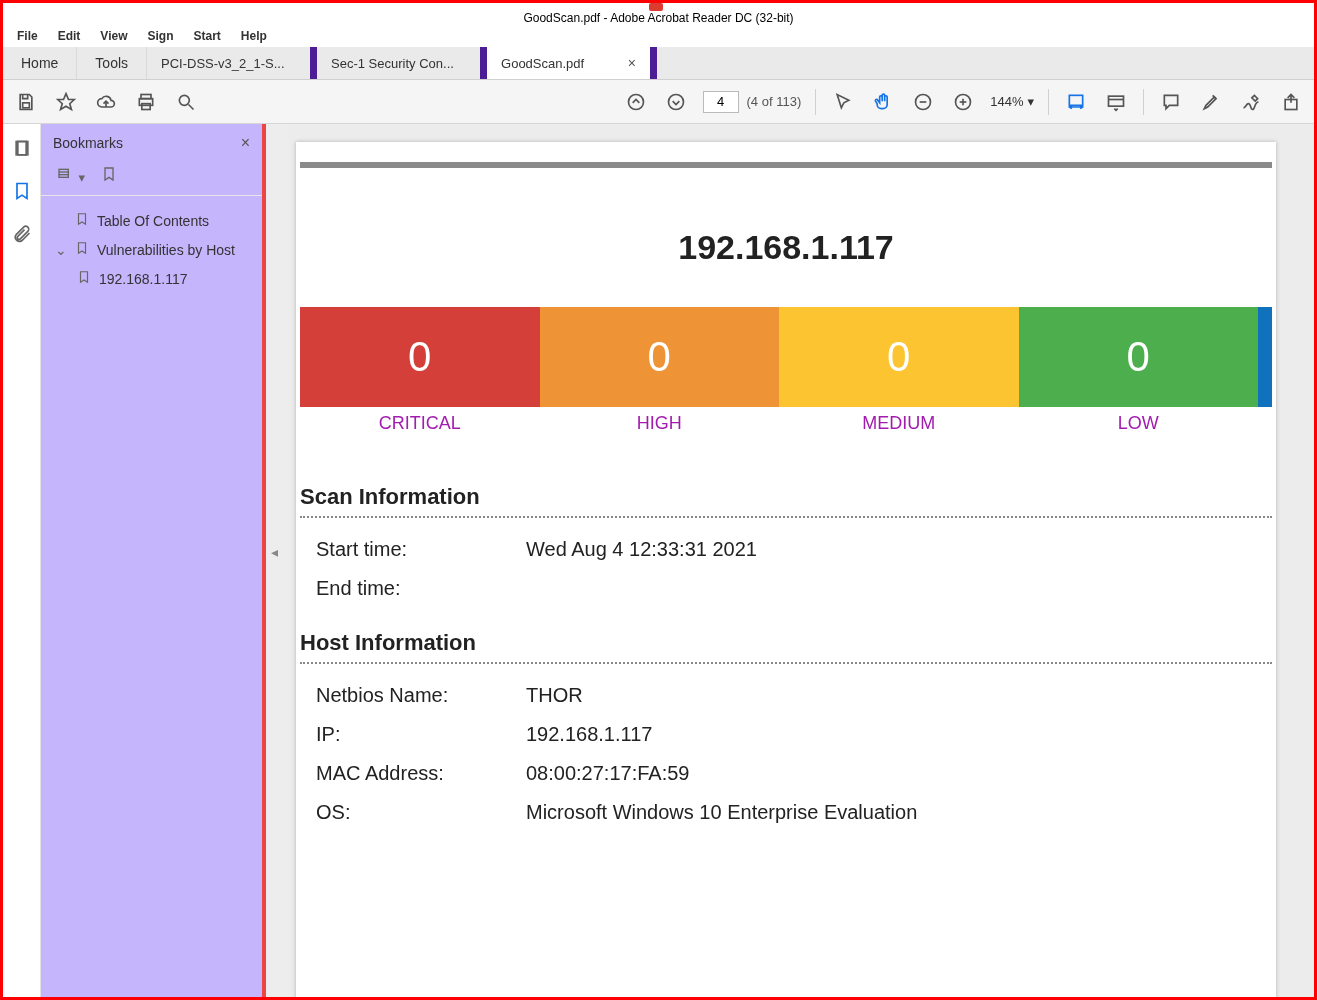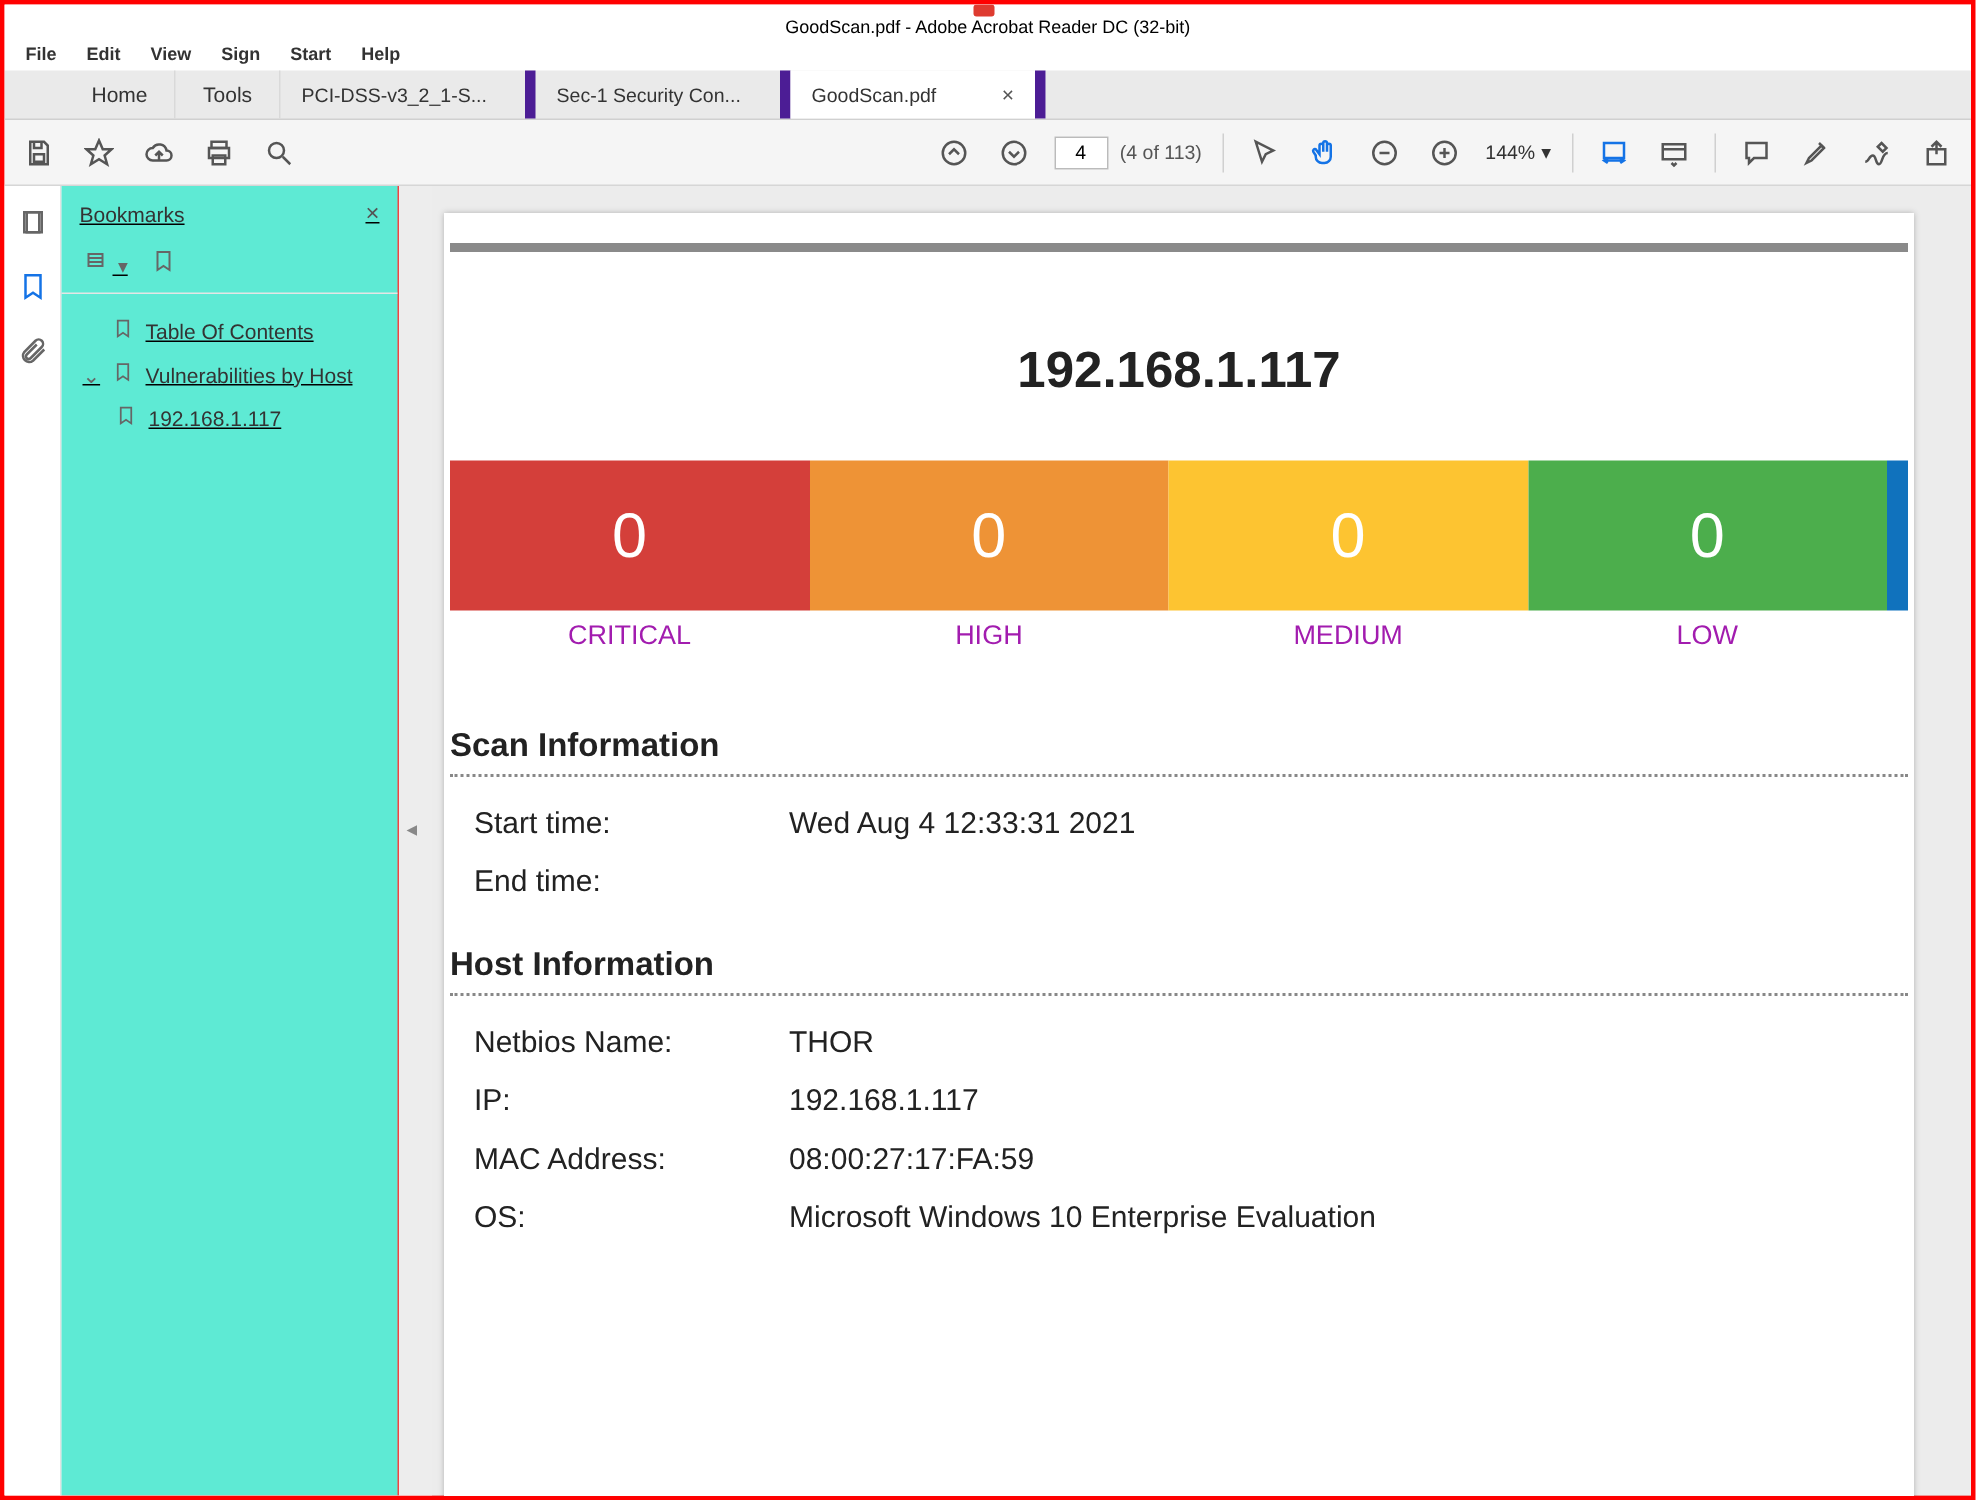--- a/index.html
+++ b/index.html
@@ -42,21 +42,20 @@
     font-weight: bold;
   }
   .menubar span { padding: 2px 10px; cursor: default; }
   
   .tabsrow {
     height: 33px;
     display: flex;
     align-items: flex-start;
     background: #eaeaea;
     border-bottom: 1px solid #d0d0d0;
-    padding-left: 40px;
   }
   .hometab {
     height:100%;
     padding: 0 18px;
     display:flex; align-items:center;
     font-size: 14px;
     color:#333;
     cursor:default;
     border-right:1px solid #d9d9d9;
   }
@@ -121,23 +120,22 @@
     border-right:1px solid #e2e2e2;
     display:flex; flex-direction:column; align-items:center;
     padding-top:14px;
     gap:20px;
   }
   .leftstrip .ic { width:22px; height:22px; display:flex;align-items:center;justify-content:center; color:#666; }
   .leftstrip .ic.active { color:#1473e6; }
   
   .bookpanel {
     width:225px;
-    background:#5eead4;
-    border-right:1px solid #ef4444;
-    text-decoration:underline;
+    background:#c4b5fd;
+    border-right:4px solid #ef4444;
   }
   .bookpanel .hdr {
     display:flex; align-items:center; justify-content:space-between;
     padding:10px 12px;
     font-size:14px; color:#333;
   }
   .bookpanel .subbar {
     display:flex; align-items:center; gap:16px;
     padding:4px 14px 10px 14px;
     border-bottom:1px solid #e5e5e5;

